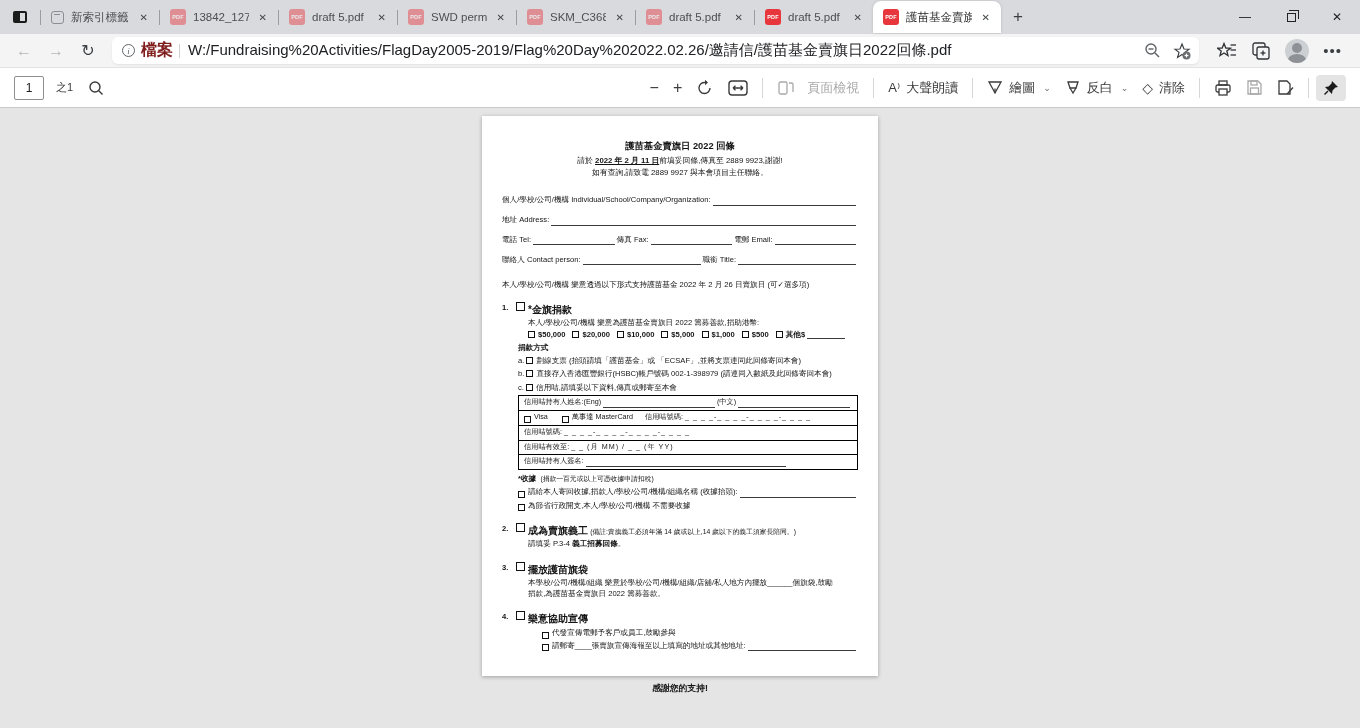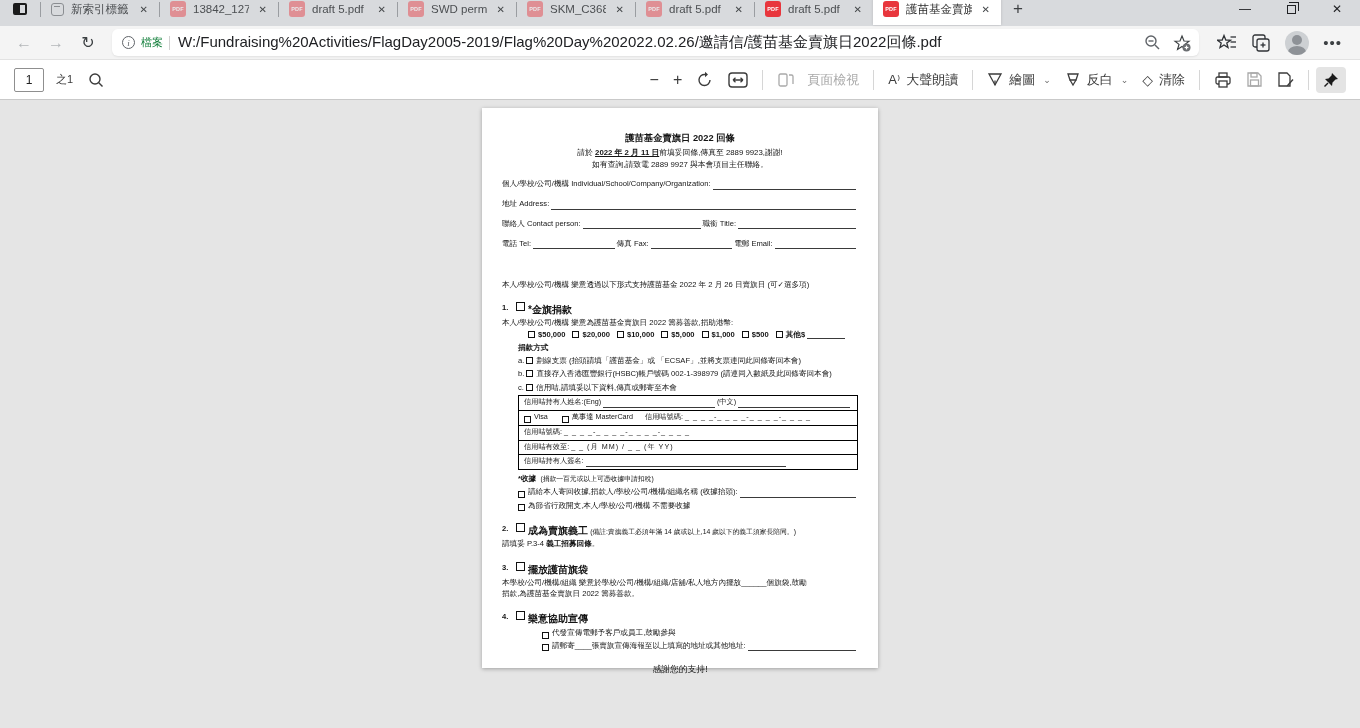--- a/index.html
+++ b/index.html
@@ -4,21 +4,21 @@
 <style>
   * { box-sizing: border-box; }
   html,body { margin:0; padding:0; }
   body {
     width:1360px; height:728px; overflow:hidden;
     font-family:"Liberation Sans","DejaVu Sans",sans-serif;
     background:#e5e5e5;
   }
 
   
-  .tabbar { height:26px; background:#d8dadd; display:flex; align-items:flex-end; }
+  .tabbar { height:34px; background:#d8dadd; display:flex; align-items:flex-end; }
   .tabbar-inner { display:flex; align-items:center; height:34px; flex:1; min-width:0; }
   .tab-actions { width:40px; display:flex; justify-content:center; align-items:center; height:34px; }
   .tab-actions-glyph { width:14px; height:12px; border:2px solid #1b1b1b; border-radius:2px; position:relative; }
   .tab-actions-glyph::before { content:""; position:absolute; left:0; top:0; bottom:0; width:5px; background:#1b1b1b; }
   .tab-sep { width:1px; height:15px; background:#9a9da1; }
   .tab { display:flex; align-items:center; gap:7px; padding:0 8px 0 10px; height:34px; width:118px; min-width:0; cursor:pointer; }
   .tab.active { background:#ffffff; border-radius:8px 8px 0 0; height:32px; width:128px; box-shadow:0 0 3px rgba(0,0,0,.15); }
   .tab-title { font-size:11.5px; color:#4c4f52; white-space:nowrap; overflow:hidden; flex:1; min-width:0; }
   .tab.active .tab-title { color:#2b2b2b; }
   .tab-close { font-size:10px; color:#45484b; padding:1px 3px; border-radius:3px; }
@@ -33,21 +33,21 @@
   .restore-glyph::before { content:""; position:absolute; left:1.5px; bottom:1.5px; right:-4px; top:-4px; border:1.2px solid #202124; border-left:none; border-bottom:none; }
 
   
   .navbar { height:34px; background:#f4f4f4; display:flex; align-items:center; padding:0 10px; gap:4px; border-bottom:1px solid #e2e2e2; }
   .nav-btn { width:28px; height:28px; display:flex; align-items:center; justify-content:center; font-size:16px; border-radius:4px; }
   .nav-btn.disabled { color:#b3b6b9; }
   .nav-btn.enabled { color:#3c4043; }
   .omnibox { flex:1; height:27px; background:#ffffff; border-radius:6px; display:flex; align-items:center; padding:0 8px 0 10px; margin:0 6px; box-shadow:0 1px 2px rgba(0,0,0,.08); }
   .omni-left { display:flex; align-items:center; gap:6px; }
   .info-ico { width:13px; height:13px; border:1px solid #5f6368; border-radius:50%; color:#5f6368; font-size:9px; display:flex; align-items:center; justify-content:center; font-family:"Liberation Serif",serif; font-style:italic; }
-  .omni-label { font-size:11px; color:#15803d; }
+  .omni-label { font-size:16px; color:#7f1d1d;font-weight:bold; }
   .omni-div { width:1px; height:14px; background:#d0d0d0; margin:0 8px 0 6px; }
   .omni-url { font-size:15px; color:#202124; white-space:nowrap; overflow:hidden; flex:1; }
   .omni-right { display:flex; align-items:center; gap:12px; margin-left:8px; }
   .chrome-right { display:flex; align-items:center; gap:14px; padding:0 8px; }
   .avatar { width:24px; height:24px; border-radius:50%; background:#cdd0d3; position:relative; overflow:hidden; }
   .avatar::before { content:""; position:absolute; left:7px; top:4px; width:10px; height:10px; border-radius:50%; background:#8e9297; }
   .avatar::after { content:""; position:absolute; left:3px; top:15px; width:18px; height:12px; border-radius:50%; background:#8e9297; }
   .ellipsis { font-size:15px; color:#3c4043; letter-spacing:1px; }
   svg.ic { display:block; }
 
@@ -78,31 +78,31 @@
   .bold-u { font-weight:bold; text-decoration:underline; }
   .frow { display:flex; align-items:flex-end; margin-top:8.5px; }
   .frow .lbl { white-space:nowrap; }
   .blank { border-bottom:1px solid #3a3a3a; flex:1; height:9px; margin:0 2px; }
   .blank.fix { flex:none; }
   .cb { display:inline-block; width:7px; height:7px; border:1px solid #111; vertical-align:-1px; margin-right:3px; flex:none; }
   .cb.big { width:9px; height:9px; border-width:1.3px; vertical-align:-2px; }
   .sec { display:flex; align-items:flex-start; margin-top:9px; }
   .sec-num { font-weight:bold; width:14px; flex:none; }
   .sec-title { font-weight:bold; font-size:10px; }
-  .indent { }
+  .indent { margin-left:26px; }
   .amount-row { display:flex; align-items:center; gap:7px; font-weight:bold; margin:1px 0 1px 26px; }
   .amount-item { display:flex; align-items:center; white-space:nowrap; }
   .note-sm { font-size:6.8px; font-weight:normal; }
   .card-table { border:1.5px solid #000; margin:2px 0 3px 16px; }
   .card-row { display:flex; align-items:flex-end; padding:1px 5px 2px; border-top:1px solid #000; font-size:7.2px; min-height:12px; }
   .card-row:first-child { border-top:none; }
   .uscore { letter-spacing:1px; white-space:nowrap; }
   .sub-opt { display:flex; align-items:flex-end; margin-left:16px; margin-top:2px; }
   .sub-opt2 { display:flex; align-items:flex-end; margin-left:40px; margin-top:1px; }
-  .thanks { text-align:center; font-weight:normal; font-size:8.8px; margin-top:12px; }
+  .thanks { text-align:center; font-weight:bold; font-size:8.8px; margin-top:31px; }
   .nowrap { white-space:nowrap; }
 </style>
 </head>
 <body>
 
 <div class="tabbar">
   <div class="tabbar-inner">
     <div class="tab-actions">
       <div class="tab-actions-glyph"></div>
     </div>
@@ -317,44 +317,44 @@
   </div>
 </div>
 
 <div class="content">
   <div class="sheet">
 
     <div class="doc-title">護苗基金賣旗日 2022 回條</div>
     <div class="doc-sub"><span>請於 </span><span class="bold-u">2022 年 2 月 11 日</span><span>前填妥回條,傳真至 2889 9923,謝謝!</span></div>
     <div class="doc-sub">如有查詢,請致電 2889 9927 與本會項目主任聯絡。</div>
 
-    <div class="frow" style="margin-top:8px;">
+    <div class="frow" style="margin-top:16px;">
       <span class="lbl">個人/學校/公司/機構 Individual/School/Company/Organization:</span>
         <span class="blank"></span>
     </div>
     <div class="frow">
       <span class="lbl">地址 Address:</span>
         <span class="blank"></span>
     </div>
     <div class="frow">
+      <span class="lbl">電話 Tel:</span>
+        <span class="blank"></span>
+      <span class="lbl">傳真 Fax:</span>
+        <span class="blank"></span>
+      <span class="lbl">電郵 Email:</span>
+        <span class="blank"></span>
+    </div>
+    <div class="frow">
       <span class="lbl">聯絡人 Contact person:</span>
         <span class="blank"></span>
       <span class="lbl">職銜 Title:</span>
         <span class="blank"></span>
     </div>
-    <div class="frow">
-      <span class="lbl">電話 Tel:</span>
-        <span class="blank"></span>
-      <span class="lbl">傳真 Fax:</span>
-        <span class="blank"></span>
-      <span class="lbl">電郵 Email:</span>
-        <span class="blank"></span>
-    </div>
-
-    <div style="margin-top:30px;">本人/學校/公司/機構 樂意透過以下形式支持護苗基金 2022 年 2 月 26 日賣旗日 (可✓選多項)</div>
+
+    <div style="margin-top:14px;">本人/學校/公司/機構 樂意透過以下形式支持護苗基金 2022 年 2 月 26 日賣旗日 (可✓選多項)</div>
 
     <div class="sec" style="margin-top:11px;">
       <span class="sec-num">1.</span>
       <span class="cb big"></span>
       <span class="sec-title">*金旗捐款</span>
     </div>
     <div class="indent">本人/學校/公司/機構 樂意為護苗基金賣旗日 2022 籌募善款,捐助港幣:</div>
     <div class="amount-row">
       <span class="amount-item">
           <span class="cb"></span>

